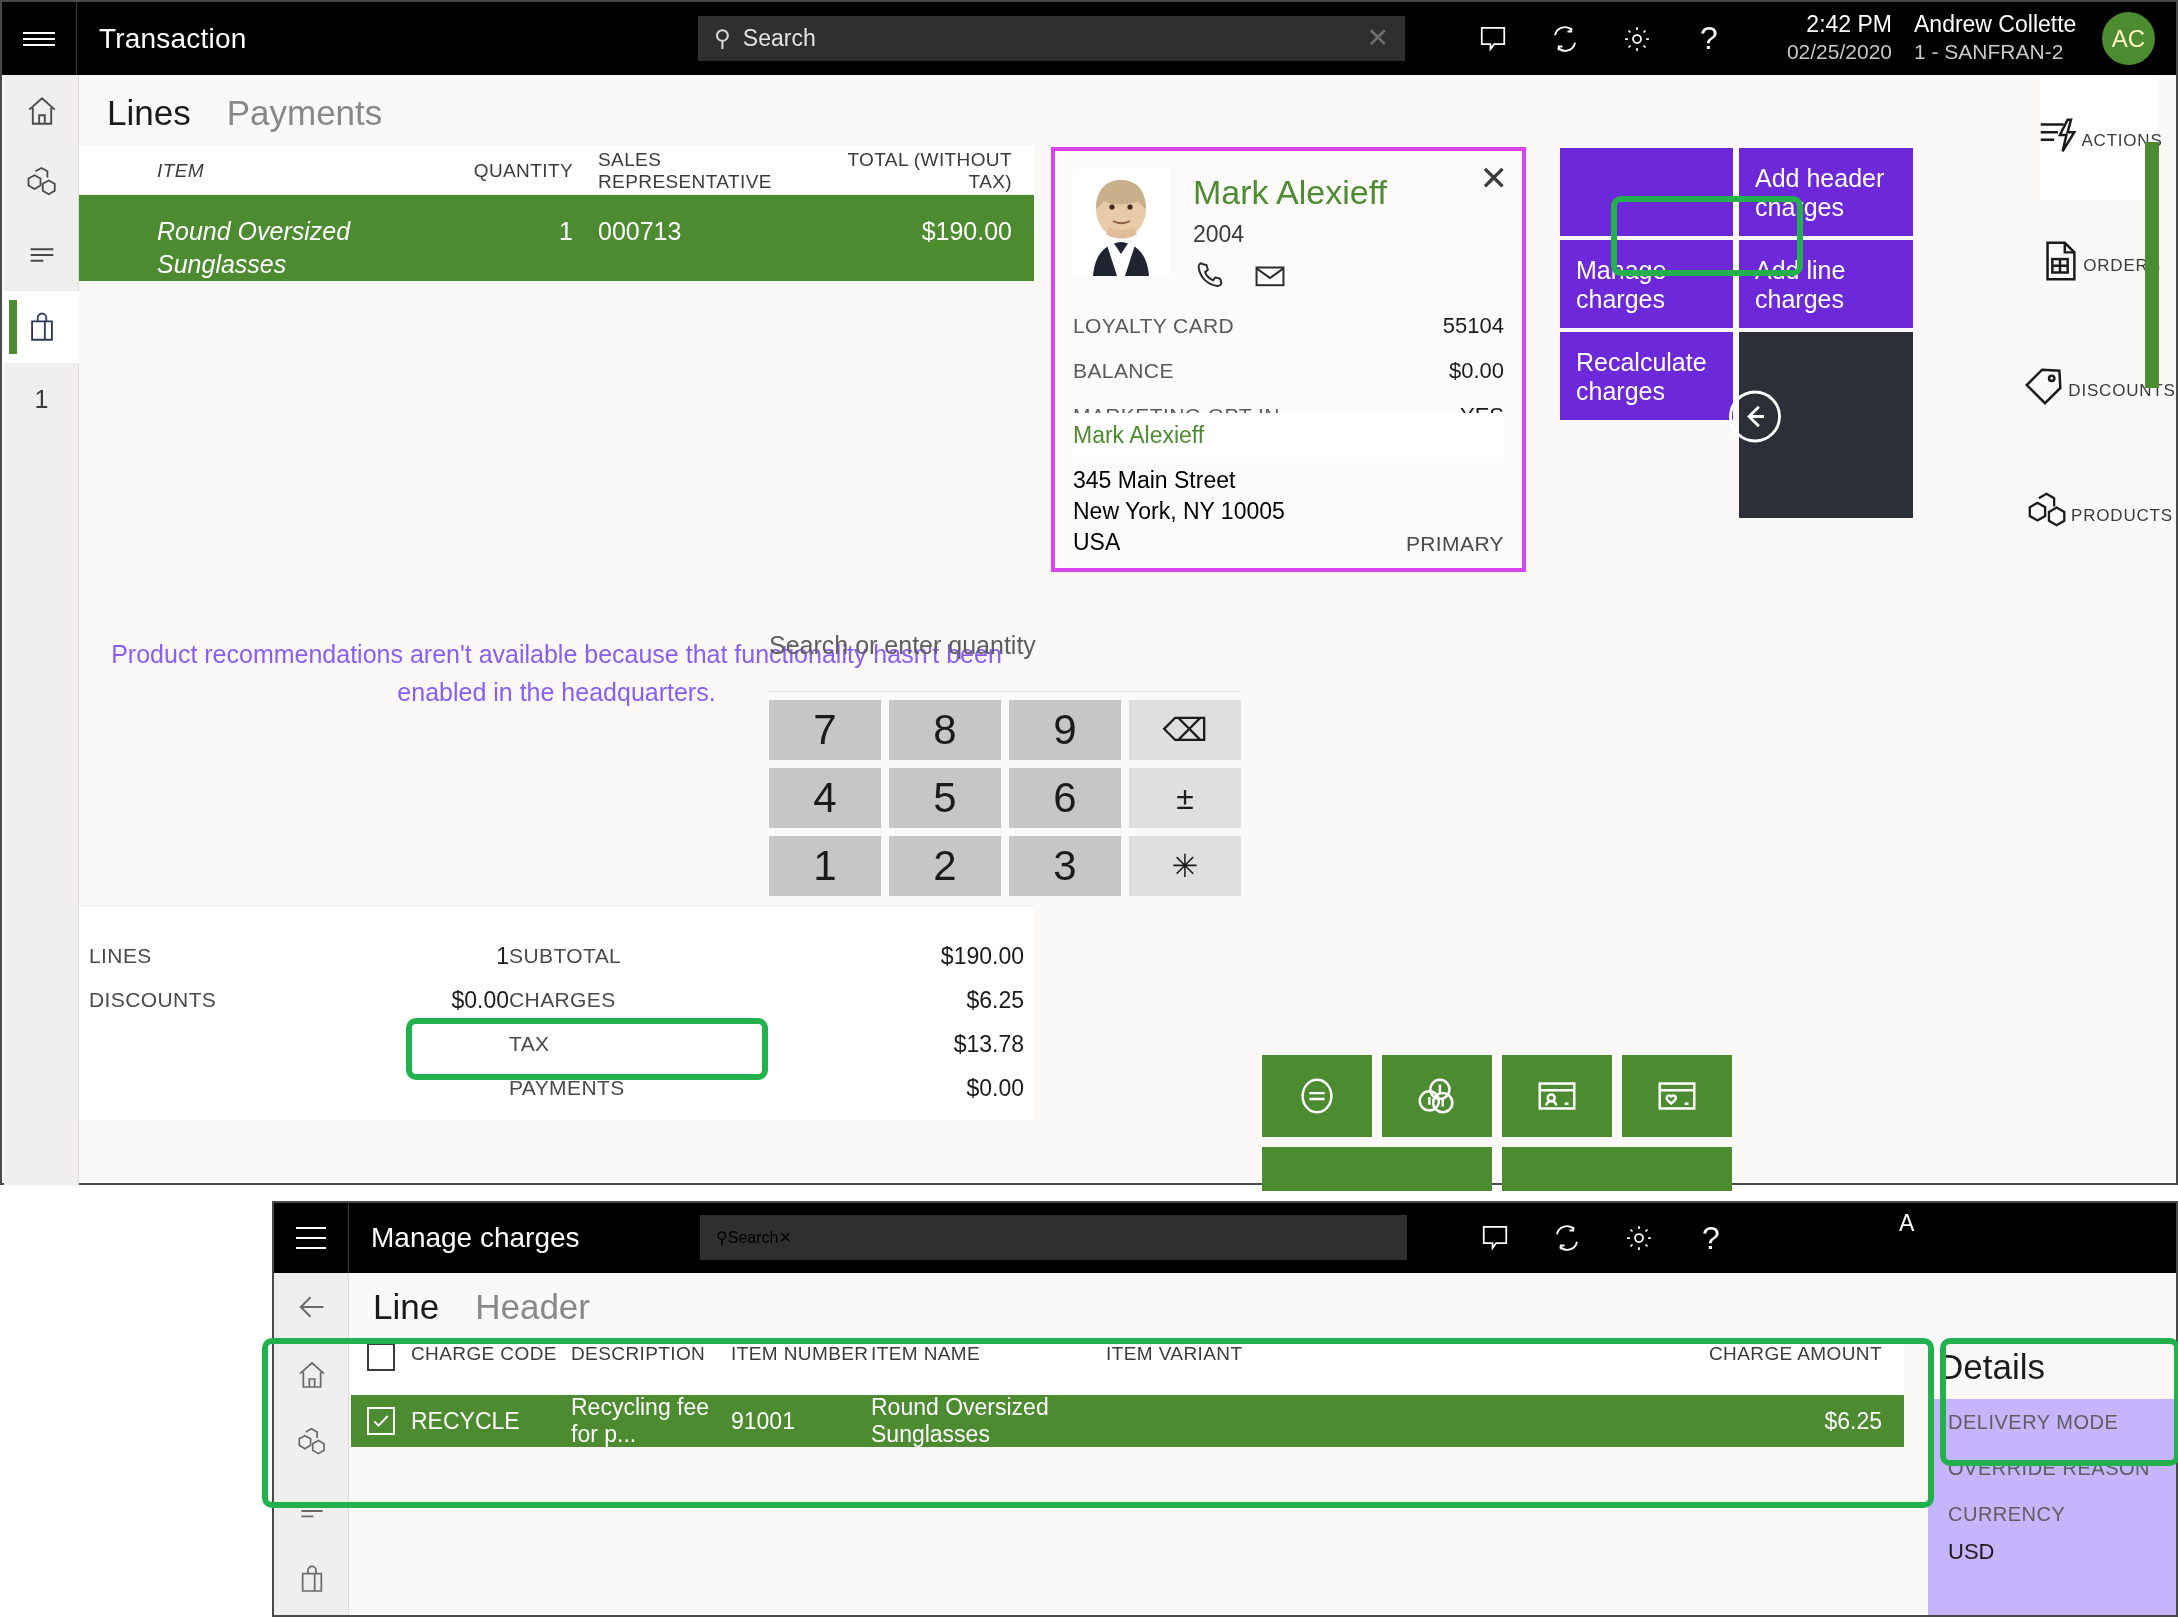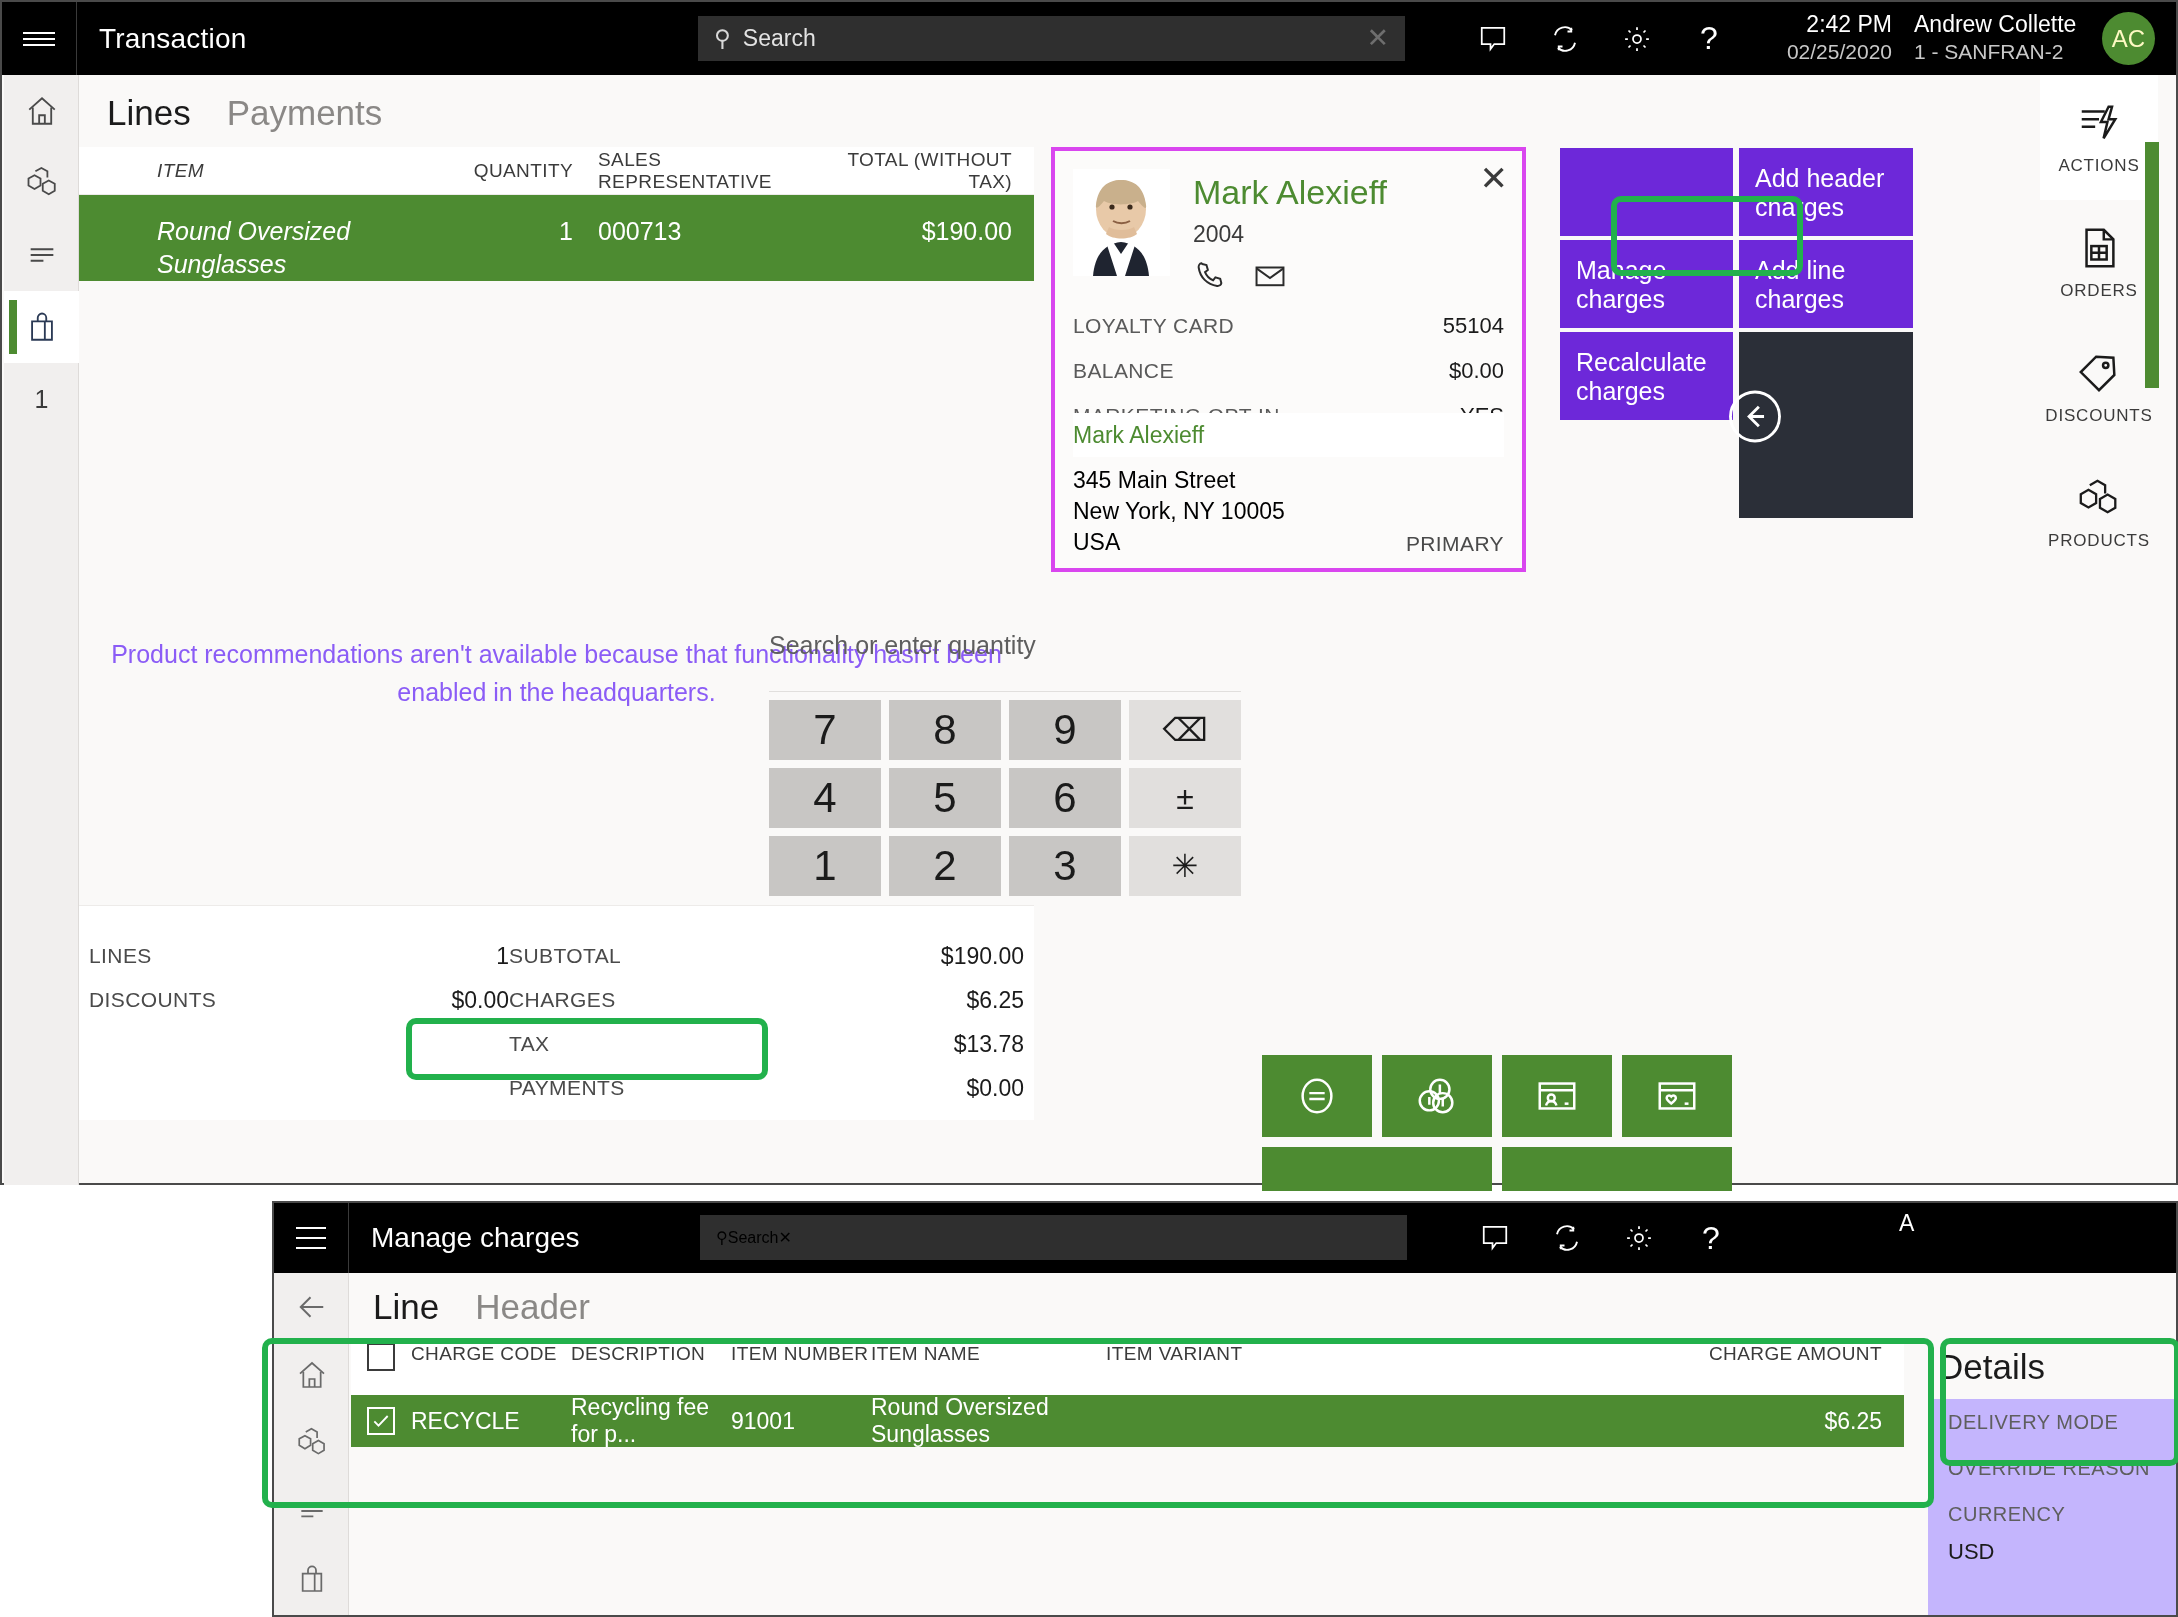--- a/index.html
+++ b/index.html
@@ -115,21 +115,21 @@
   .tile.dark { background:#2b2f38; }
   .tile-back-circle { position:absolute; left:50%; top:50%; transform:translate(-50%,-50%);}
   .greenbtns { position:absolute; left:1558px; top:1052px; display:flex; gap:10px; }
   .gbtn { width:110px; height:82px; background:#4d8b31; display:flex; align-items:center;
           justify-content:center; cursor:pointer; }
   .greenrow2 { position:absolute; left:1558px; top:1144px; display:flex; gap:10px;}
   .gbtn2 { width:230px; height:44px; background:#4d8b31; }
 
   
   .iconrail { position:absolute; left:2038px; top:72px; width:118px; }
-  .ir-item { position:relative; height:125px; display:flex; flex-direction:column;
+  .ir-item { position:relative; height:125px; display:flex; flex-direction:row;
              align-items:center; justify-content:center; cursor:pointer; }
   .ir-item.sel { background:#ffffff; }
   .ir-label { font-size:17px; color:#3b3b3b; letter-spacing:.8px; margin-top:6px;}
   .ir-scroll { position:absolute; left:2145px; top:140px; width:14px; height:246px; background:#4d8b31;}
 
   
   .dlg { position:absolute; left:272px; top:1201px; width:1906px; height:416px;
          background:#faf9f8; border:2px solid #4a4a4a; }
   .dlg-top { position:absolute; left:0; top:0; width:100%; height:70px; background:#000;
              display:flex; align-items:center;}

